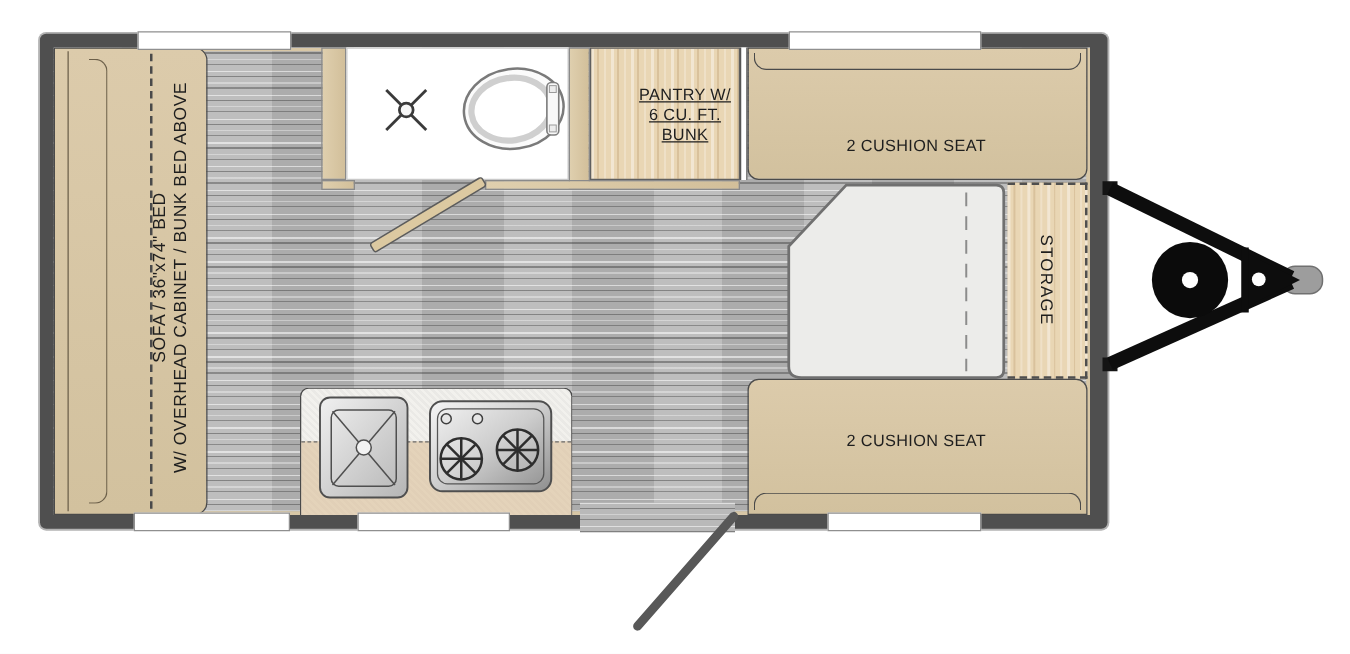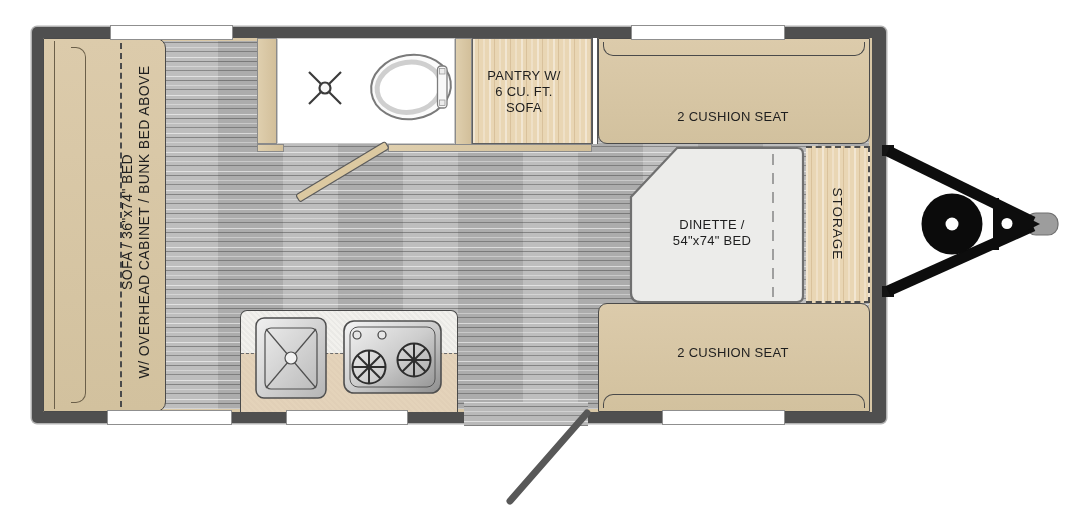--- a/index.html
+++ b/index.html
@@ -208,30 +208,26 @@
         <circle cx="952" cy="224" r="6.5" fill="#ffffff"></circle>
       </g>
     </g>
   </svg>
 
   <div class="label label-sofa" style="left:136px;top:222px;">
     <div>SOFA / 36"x74" BED</div>
     <div>W/ OVERHEAD CABINET / BUNK BED ABOVE</div>
   </div>
 
-  <div class="label" style="left:524px;top:92px;">
+  <div class="label" style="left:548px;top:92px;text-decoration:underline;">
     <div>PANTRY W/</div>
     <div>6 CU. FT.</div>
-    <div>SOFA</div>
+    <div>BUNK</div>
   </div>
 
   <div class="label" style="left:733px;top:117px;">2 CUSHION SEAT</div>
 
-  <div class="label" style="left:712px;top:233px;">
-    <div>DINETTE /</div>
-    <div>54"x74" BED</div>
-  </div>
 
   <div class="label label-storage" style="left:837px;top:224px;">STORAGE</div>
 
   <div class="label" style="left:733px;top:353px;">2 CUSHION SEAT</div>
 
 </div>
 
 </body></html>

